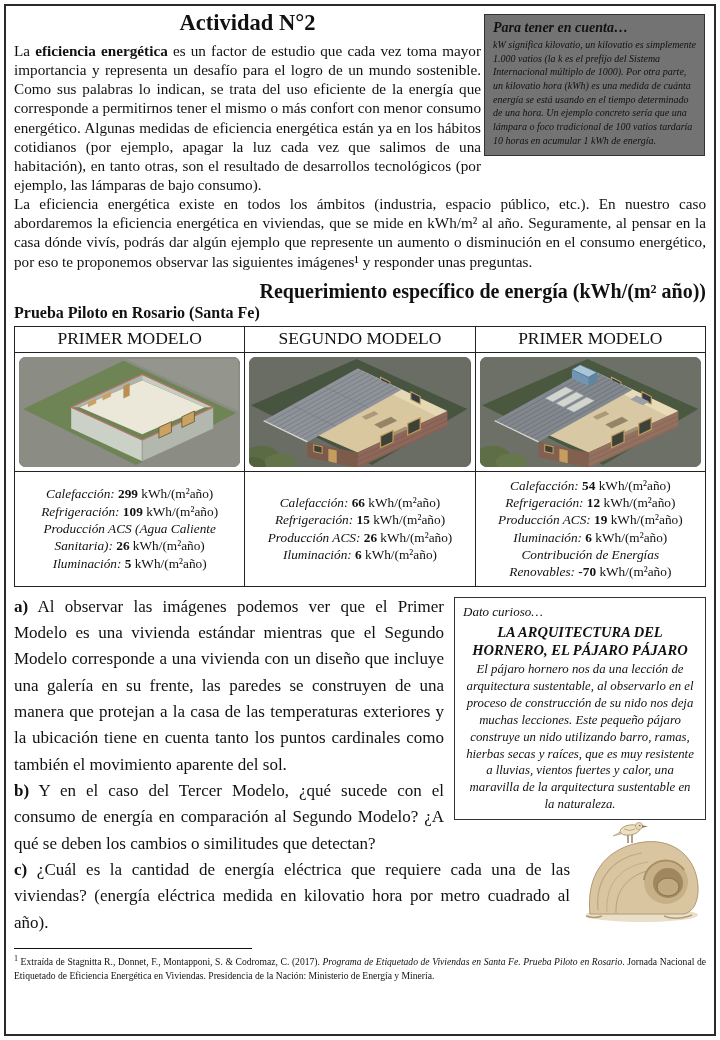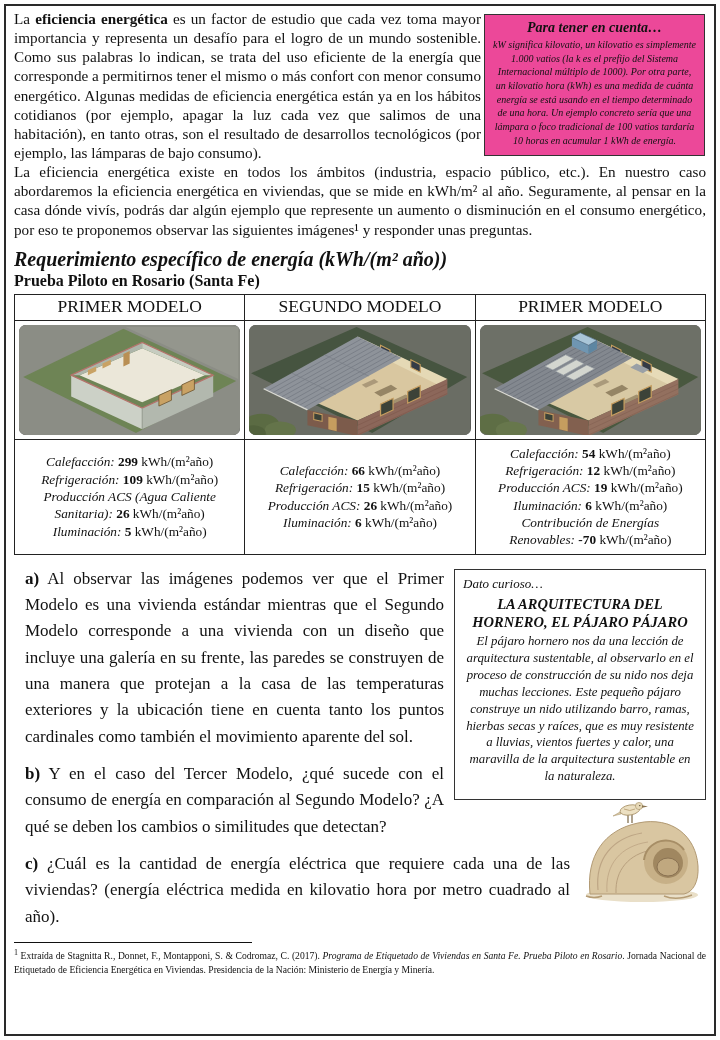--- a/index.html
+++ b/index.html
@@ -2,45 +2,45 @@
 <html><head>
 <meta charset="utf-8">
 <style>
   html,body{margin:0;padding:0;background:#e8e8e8;}
   .page{position:relative;width:720px;height:1040px;background:#ffffff;margin:0 auto;
         font-family:"Liberation Serif",serif;color:#111;overflow:hidden;}
   .frame{position:absolute;top:4px;left:4px;right:4px;bottom:4px;border:2px solid #2a2a2a;pointer-events:none;z-index:5;}
   .content{position:absolute;top:9px;left:14px;width:692px;}
 
   
-  .note-box{float:right;width:203px;border:1.5px solid #333;padding:5px 8px 7px;margin:5px 1px 6px 3px;text-align:center;background:#ec4899;}
+  .note-box{float:right;width:203px;border:1.5px solid #333;padding:5px 8px 7px;margin:5px 1px 6px 3px;text-align:left;background:#737373;}
   .note-title{font-size:14px;font-weight:bold;font-style:italic;margin-bottom:2px;}
   .note-body{font-size:10px;font-style:italic;line-height:1.37;}
 
   .title{font-size:22.5px;font-weight:bold;text-align:center;margin:1px 0 5px;}
   .intro{font-size:15.2px;line-height:1.26;text-align:justify;margin:0;}
 
-  .table-title{font-size:20px;font-weight:bold;text-align:left;margin:9px 0 1px;font-style:italic;}
+  .table-title{font-size:20px;font-weight:bold;text-align:right;margin:9px 0 1px;}
   .table-subtitle{font-size:16px;font-weight:bold;text-align:left;margin:0 0 4px;}
 
   table.models{width:100%;border-collapse:collapse;table-layout:fixed;}
   .models th,.models td{border:1.8px solid #222;}
   .models th{font-size:17.5px;font-weight:normal;padding:1px 4px 3px;}
   .img-row td{padding:3px 4px;height:112px;}
   .imgwrap{height:110px;border-radius:7px;overflow:hidden;box-shadow:inset 0 0 9px rgba(10,10,10,.65);background:#777;}
   .imgwrap svg{display:block;width:100%;height:100%;}
   .stats-row td{height:106px;padding:4px 3px;text-align:center;font-size:13.3px;line-height:1.3;vertical-align:middle;}
   .stat-line{margin:0;}
   .stat-label{font-style:italic;}
   .stat-value{font-weight:bold;}
 
   .questions{margin-top:7px;font-size:17px;line-height:1.55;}
-  .q{margin:11px;text-align:justify;}
+  .q{margin:0;text-align:justify;}
   .qm{font-weight:bold;}
-  .curious-box{float:right;width:234px;border:1.5px solid #333;padding:4px 8px 14px;margin:3px 0 4px 10px;font-style:italic;background:#fff;}
+  .curious-box{float:right;width:234px;border:1.5px solid #333;padding:4px 8px 6px;margin:3px 0 4px 10px;font-style:italic;background:#fff;}
   .curious-kicker{font-size:13px;text-align:left;margin-bottom:1px;}
   .curious-title{font-size:14.5px;font-weight:bold;text-align:center;line-height:1.25;margin-bottom:2px;}
   .curious-body{font-size:12.8px;text-align:center;line-height:1.32;}
   .nest-float{float:right;clear:right;width:126px;height:104px;margin:-4px 0 4px 10px;}
   .nest-float svg{display:block;width:100%;height:100%;}
 
   .footnote-rule{width:238px;border-top:1.6px solid #111;margin:12px 0 4px;}
   .footnote{font-size:9.6px;line-height:1.4;margin:0;text-align:justify;}
   .footnote sup{font-size:8px;}
 </style>
@@ -49,20 +49,21 @@
 
 <div class="page">
   <div class="frame"></div>
   <div class="content">
 
     <aside class="note-box">
       <div class="note-title">Para tener en cuenta…</div>
       <div class="note-body">kW significa kilovatio, un kilovatio es simplemente 1.000 vatios (la k es el prefijo del Sistema Internacional múltiplo de 1000). Por otra parte, un kilovatio hora (kWh) es una medida de cuánta energía se está usando en el tiempo determinado de una hora. Un ejemplo concreto sería que una lámpara o foco tradicional de 100 vatios tardaría 10 horas en acumular 1 kWh de energía.</div>
     </aside>
 
+    <h1 class="title">Actividad N°2</h1>
 
     <p class="intro"><span>La </span><b>eficiencia energética</b><span> es un factor de estudio que cada vez toma mayor importancia y representa un desafío para el logro de un mundo sostenible. Como sus palabras lo indican, se trata del uso eficiente de la energía que corresponde a permitirnos tener el mismo o más confort con menor consumo energético. Algunas medidas de eficiencia energética están ya en los hábitos cotidianos (por ejemplo, apagar la luz cada vez que salimos de una habitación), en tanto otras, son el resultado de desarrollos tecnológicos (por ejemplo, las lámparas de bajo consumo).</span></p>
     <p class="intro">La eficiencia energética existe en todos los ámbitos (industria, espacio público, etc.). En nuestro caso abordaremos la eficiencia energética en viviendas, que se mide en kWh/m² al año. Seguramente, al pensar en la casa dónde vivís, podrás dar algún ejemplo que represente un aumento o disminución en el consumo energético, por eso te proponemos observar las siguientes imágenes¹ y responder unas preguntas.</p>
 
     <h2 class="table-title">Requerimiento específico de energía (kWh/(m² año))</h2>
     <h3 class="table-subtitle">Prueba Piloto en Rosario (Santa Fe)</h3>
 
     <table class="models">
       <tbody>
           <tr>

